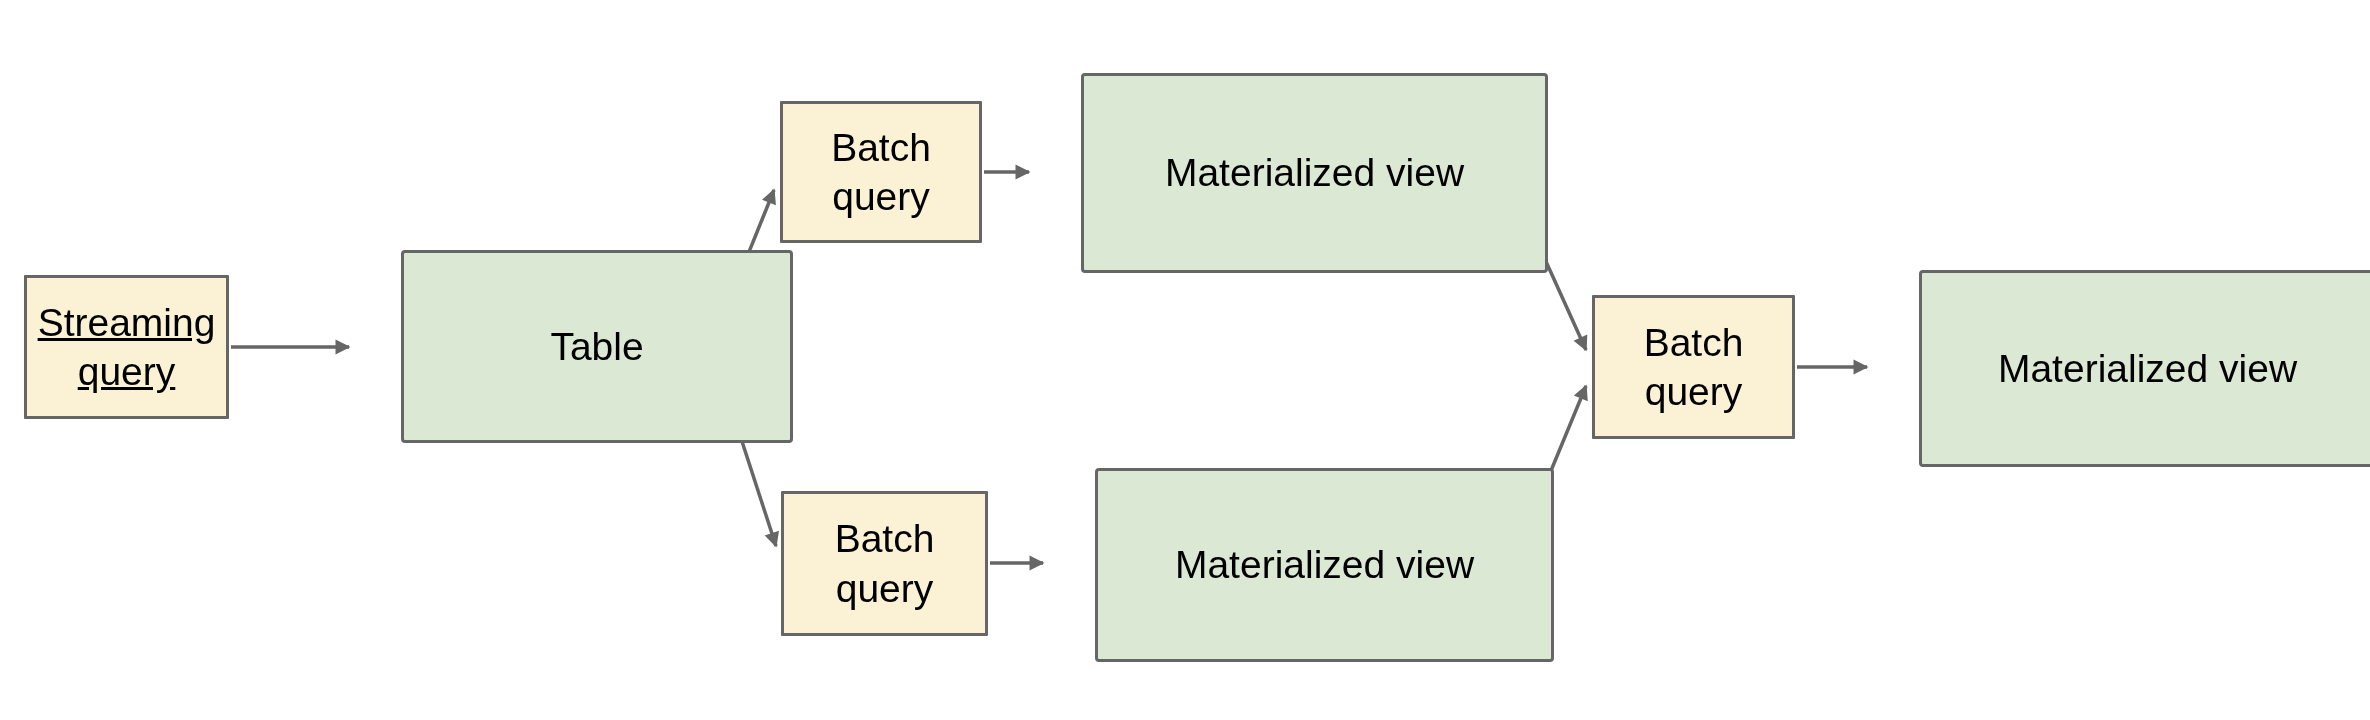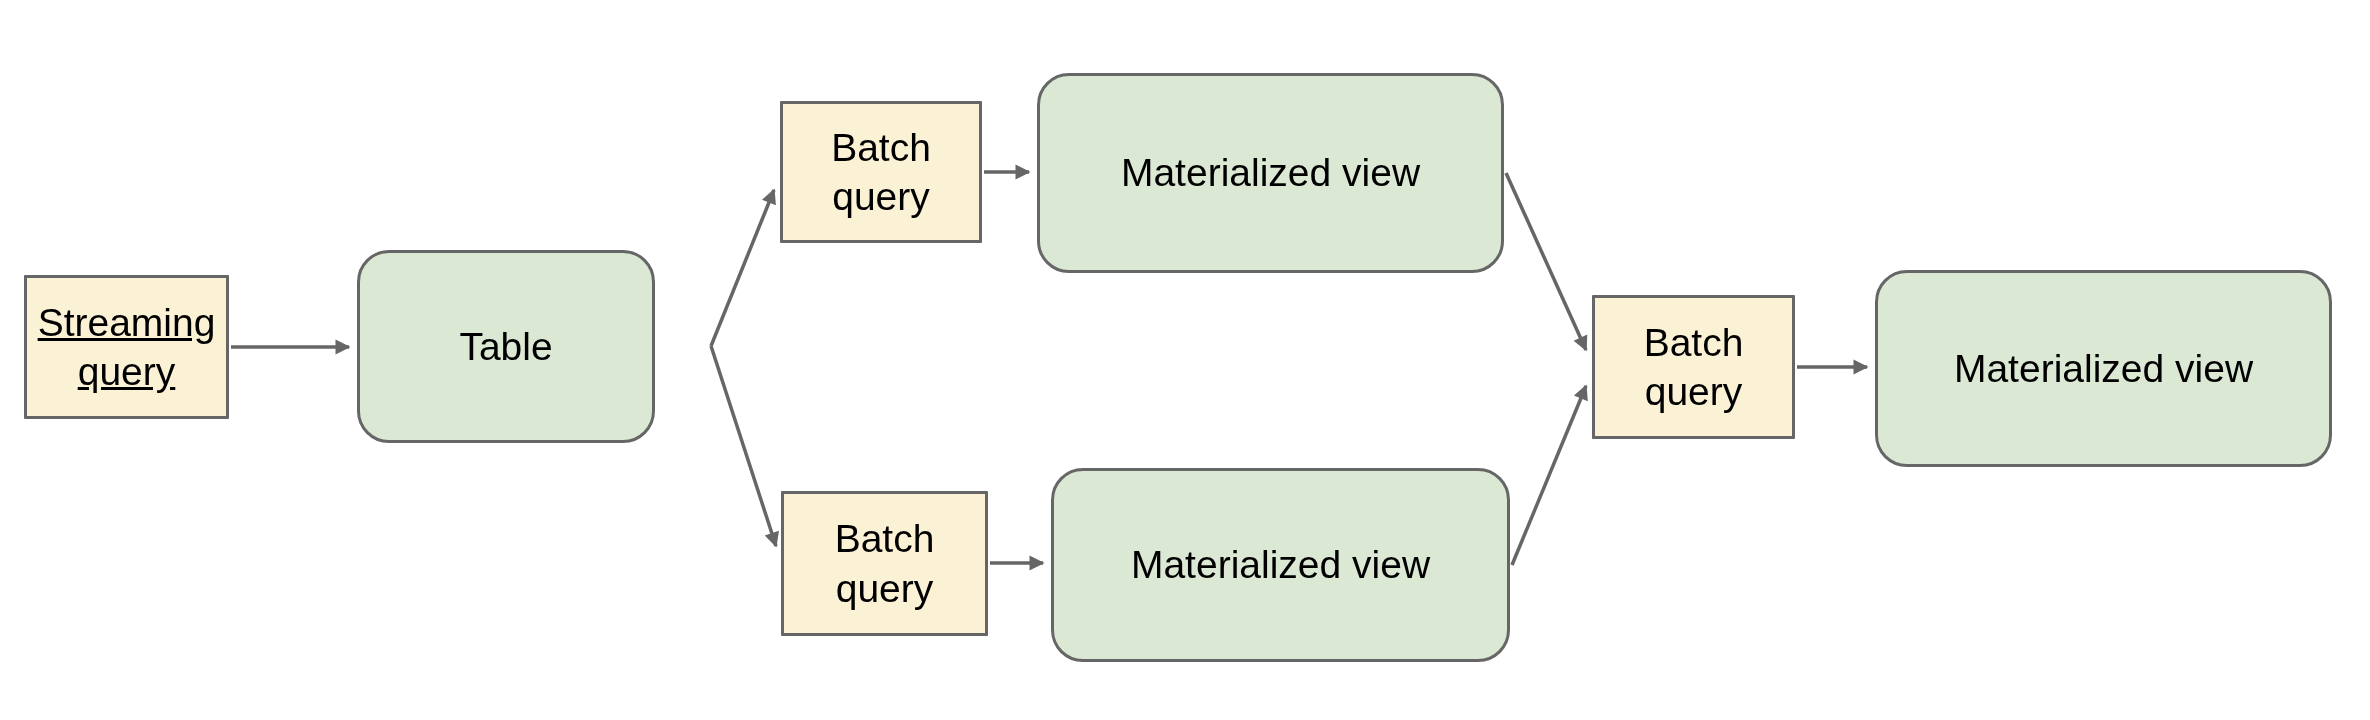--- a/index.html
+++ b/index.html
@@ -43,26 +43,27 @@
   }
   .node.query {
     background: var(--query-fill, #fbf2d5);
     border: 3px solid var(--query-border, #666666);
     border-radius: 1px;
     padding: 8px 24px;
   }
   .node.dataset {
     background: var(--dataset-fill, #dbe8d4);
     border: 3px solid var(--dataset-border, #666666);
-    border-radius: 32px;
+    border-radius: 4px;
     padding: 0 24px;
+    margin-left: 44px;
   }
   
   #n-streaming-query        { left: 24px;   top: 275px; width: 205px; height: 144px; padding: 0 6px; text-decoration: underline; }
-  #n-table                  { left: 357px;  top: 250px; width: 298px; height: 193px; }
+  #n-table                  { left: 357px;  top: 250px; width: 392px; height: 193px; }
   #n-batch-query-top        { left: 780px;  top: 101px; width: 202px; height: 142px; }
   #n-materialized-view-top  { left: 1037px; top: 73px;  width: 467px; height: 200px; }
   #n-batch-query-bottom     { left: 781px;  top: 491px; width: 207px; height: 145px; }
   #n-materialized-view-bottom { left: 1051px; top: 468px; width: 459px; height: 194px; }
   #n-batch-query-right      { left: 1592px; top: 295px; width: 203px; height: 144px; }
   #n-materialized-view-right { left: 1875px; top: 270px; width: 457px; height: 197px; }
 </style>
 </head>
 <body>
 

